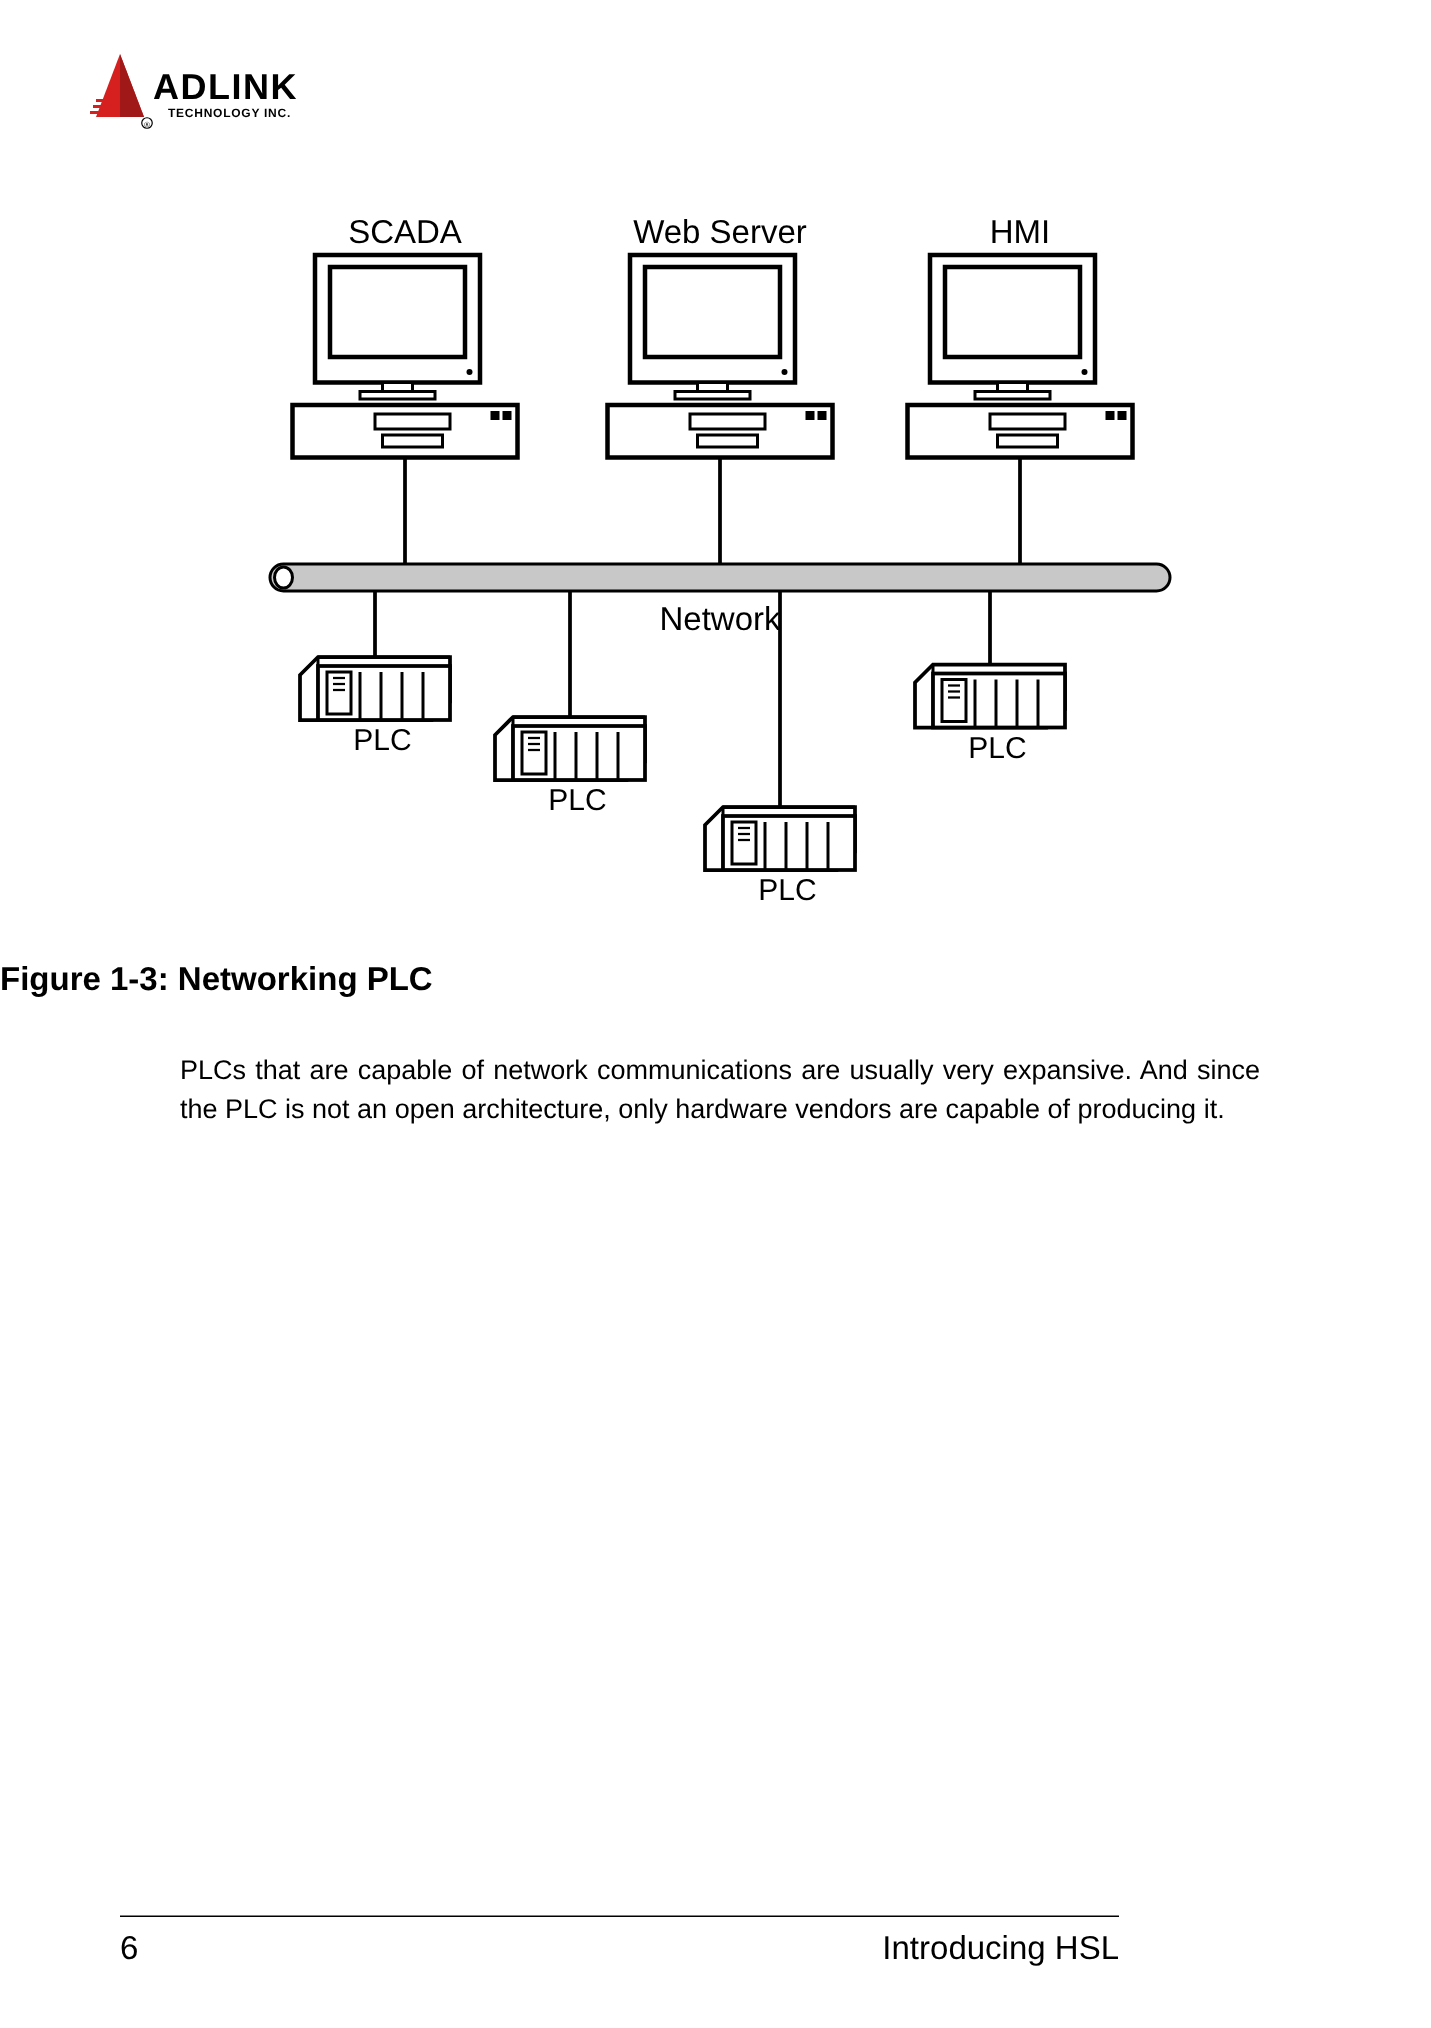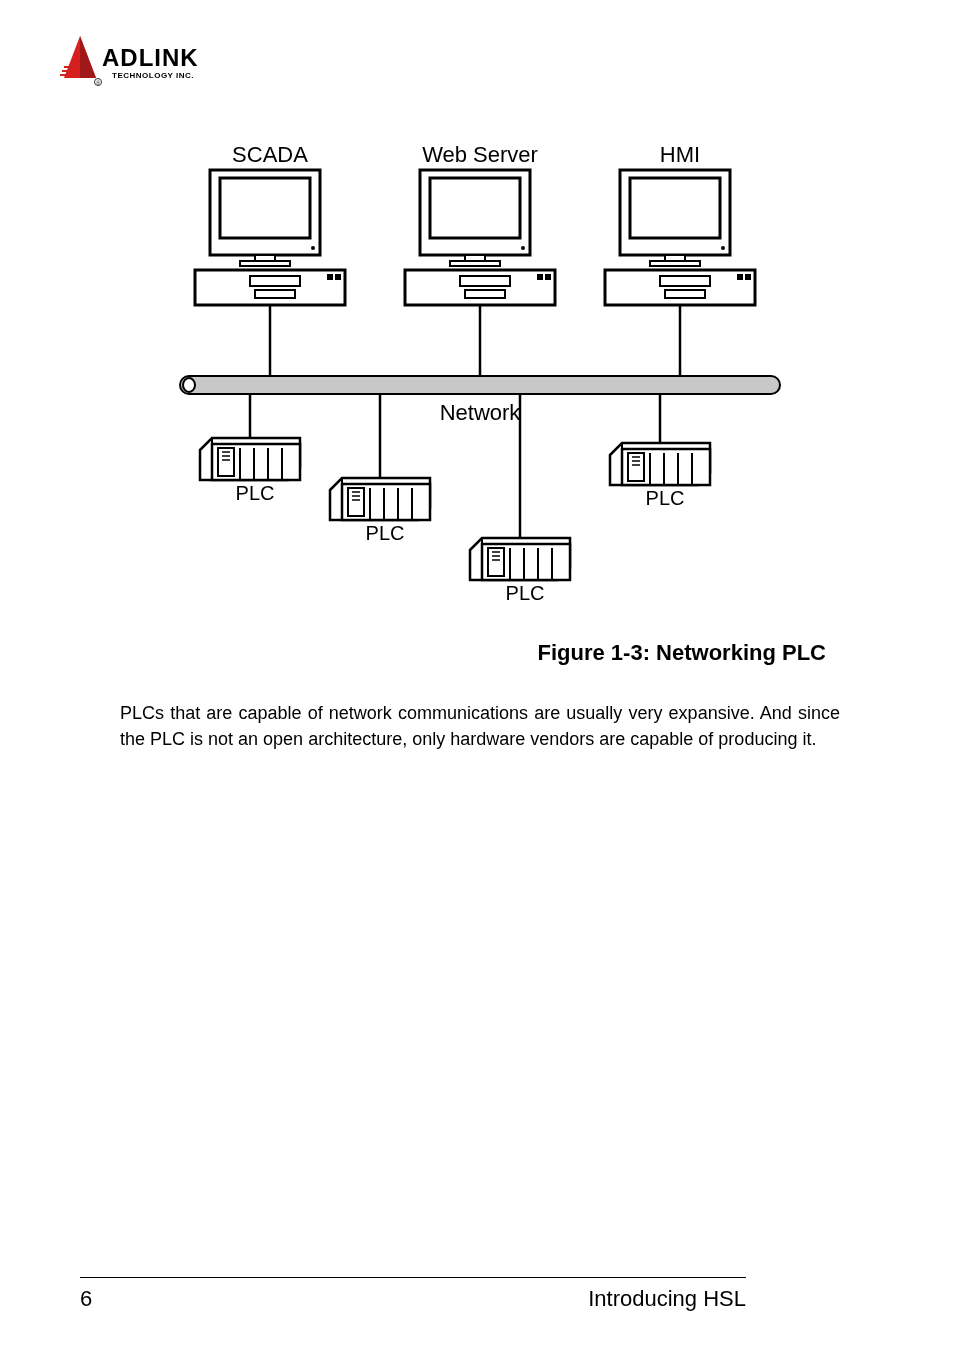--- a/index.html
+++ b/index.html
@@ -1,20 +1,20 @@
 <!DOCTYPE html>
 <html><head>
 <meta charset="utf-8">
 <style>
   * { box-sizing: border-box; margin: 0; padding: 0; }
   html, body { width: 954px; height: 1352px; background: #ffffff; font-family: Arial, Helvetica, sans-serif; color: #000; }
   .page { position: relative; width: 826px; height: 1352px; padding: 56px 60px 40px 60px; }
   .logo { position: absolute; top: 30px; left: 60px; width: 170px; height: 60px; }
   .figure-wrap { position: absolute; top: 140px; left: 160px; width: 640px; height: 470px; }
-  .figure-caption { position: absolute; top: 640px; left: 0; right: 0; text-align: right; font-weight: bold; font-size: 22px; margin-left: 46px; }
+  .figure-caption { position: absolute; top: 640px; left: 0; right: 0; text-align: left; font-weight: bold; font-size: 22px; }
   .body-text { position: absolute; top: 700px; left: 120px; width: 720px; font-size: 18px; line-height: 1.45; text-align: justify; }
   .footer { position: absolute; bottom: 40px; left: 80px; right: 80px; border-top: 1px solid #000; padding-top: 8px; display: flex; justify-content: space-between; font-size: 22px; font-family: Verdana, Arial, sans-serif; }
   svg text { font-family: Arial, Helvetica, sans-serif; }
 </style>
 </head>
 <body>
 
 <div class="page">
 
   <div class="logo">

